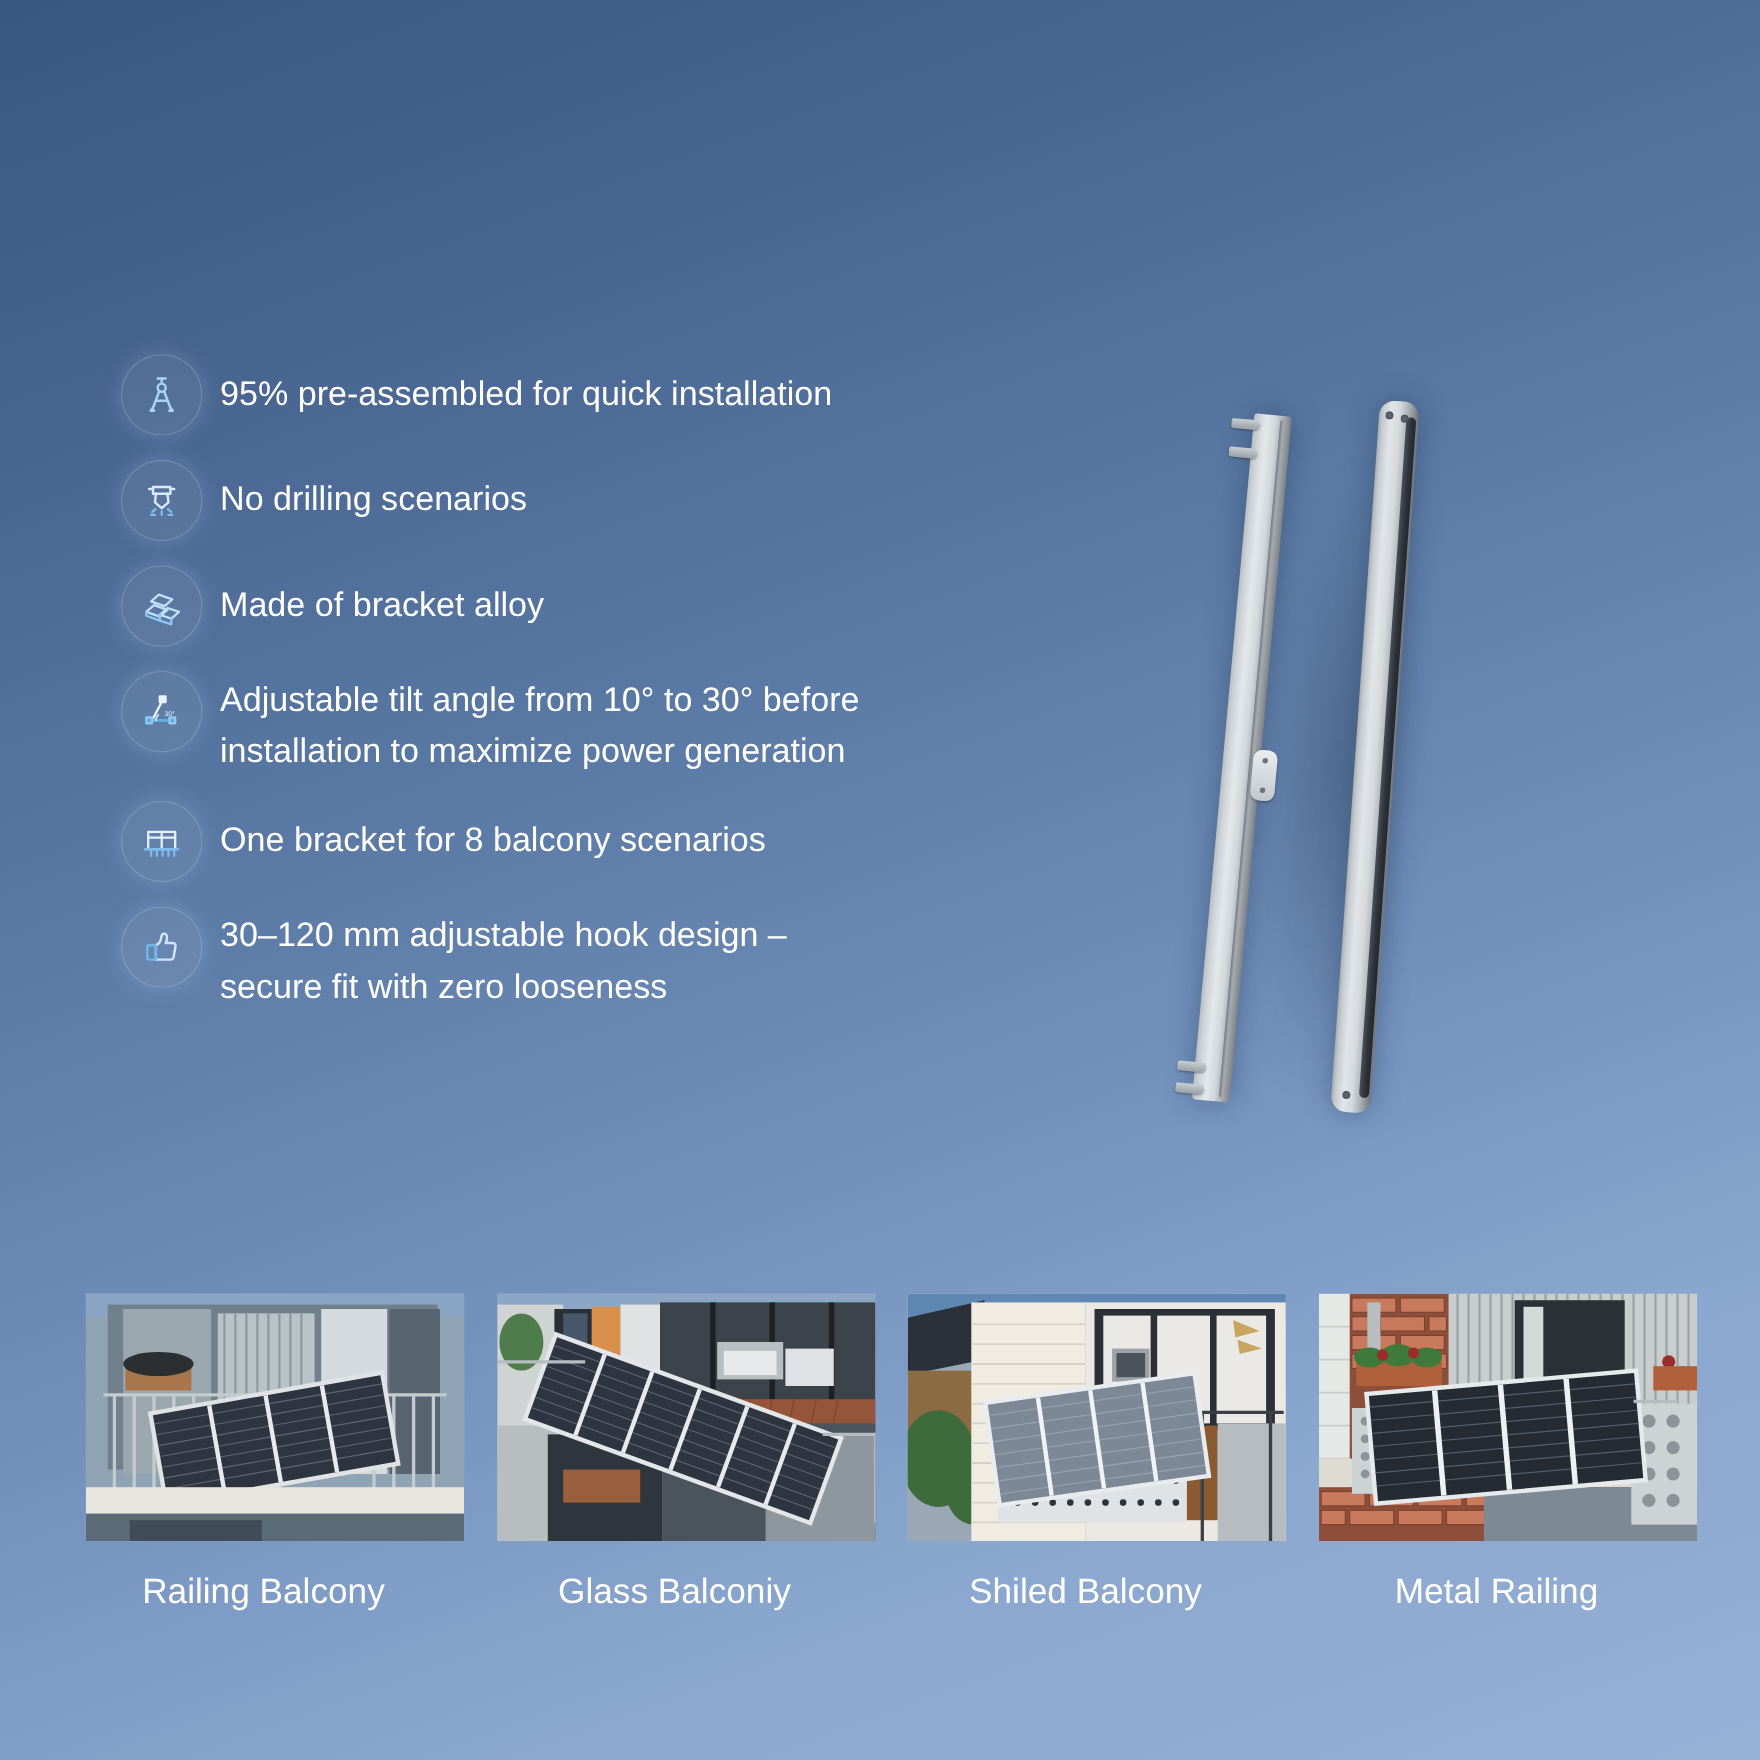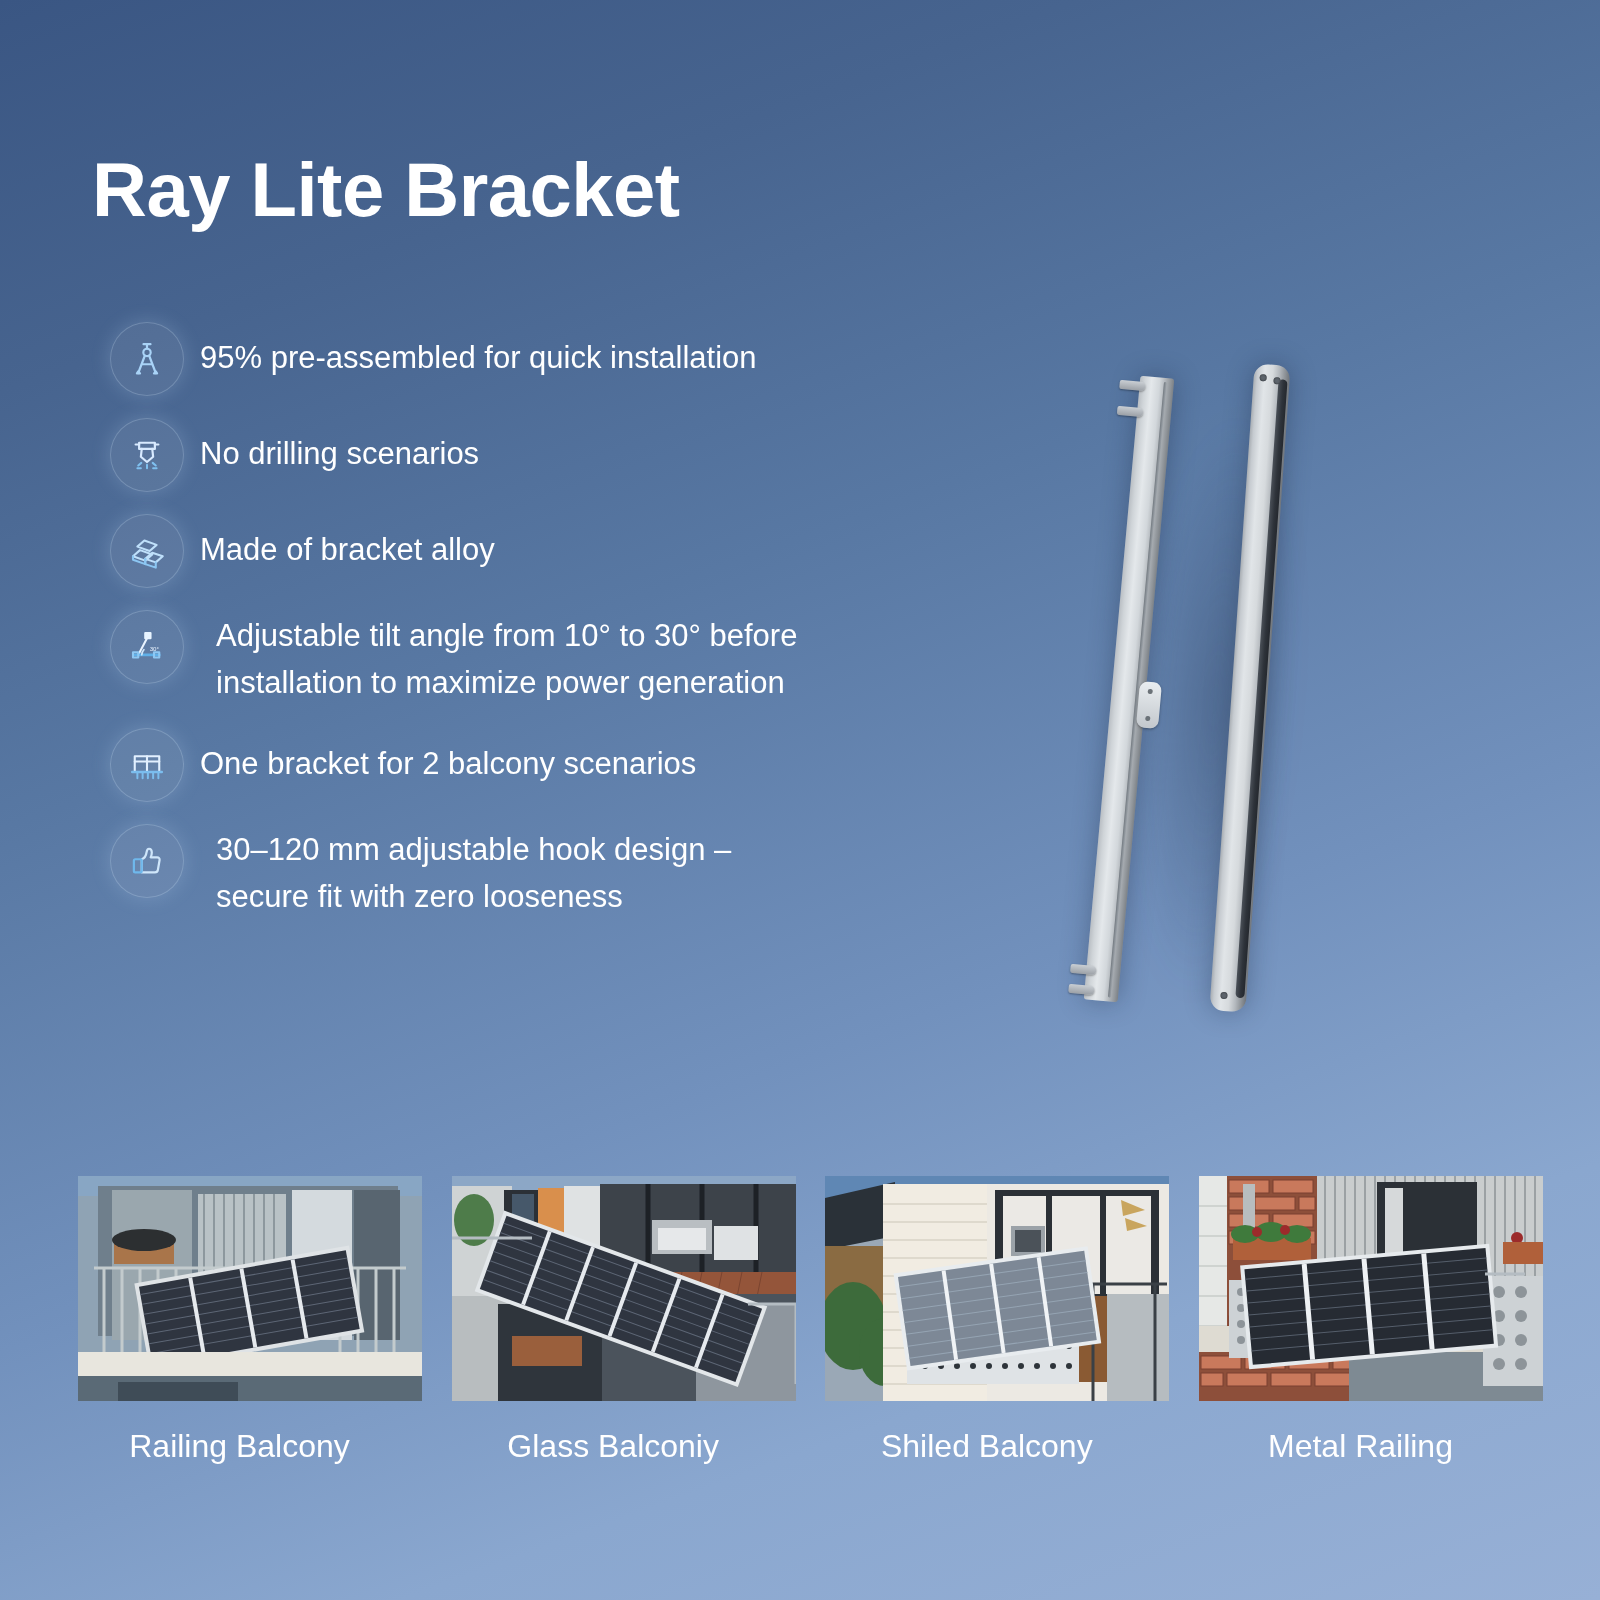--- a/index.html
+++ b/index.html
@@ -80,21 +80,21 @@
     flex: 1 1 auto;
     margin-left: 16px;
     color: #ffffff;
     font-size: 31px;
     line-height: 1.52;
     font-weight: 400;
     padding-top: 12px;
     white-space: pre-line;
   }
   .feature.two-line .feat-text { padding-top: 2px; }
-  .feature.two-line { min-height: 100px; margin-bottom: 18px; gap: 16px; }
+  .feature.two-line { min-height: 100px; margin-bottom: 18px; }
 
   
   #product {
     position: absolute;
     left: 1020px;
     top: 360px;
     width: 360px;
     height: 680px;
   }
   .rail {
@@ -222,21 +222,20 @@
     font-size: 32px;
     font-weight: 400;
     line-height: 1.1;
   }
 </style>
 </head>
 <body>
 
 <div id="page">
 
-  <div id="title">Ray Lite Bracket</div>
 
   <div id="features">
 
     <div class="feature">
       <span class="feat-icon">
         <svg viewBox="0 0 48 48" fill="none" stroke="#a9d3f7" stroke-width="2.2" stroke-linecap="round" stroke-linejoin="round">
           <path d="M24 7v5"></path>
           <path d="M20 7h8"></path>
           <circle cx="24" cy="16.5" r="4.2"></circle>
           <path d="M21.6 20 14 40"></path>
@@ -300,21 +299,21 @@
         <svg viewBox="0 0 48 48" fill="none" stroke="#e2f0ff" stroke-width="2.1" stroke-linecap="round" stroke-linejoin="round">
           <path d="M10 14h28v18H10z"></path>
           <path d="M24 14v18"></path>
           <path d="M10 20h28"></path>
           <path d="M7 32h34" stroke="#7bbdee" stroke-width="2.4"></path>
           <g stroke="#7bbdee" stroke-width="2">
             <path d="M13 32v7M19 32v7M25 32v7M31 32v7M37 32v7"></path>
           </g>
         </svg>
       </span>
-      <span class="feat-text">One bracket for 2 balcony scenarios</span>
+      <span class="feat-text">One bracket for 8 balcony scenarios</span>
     </div>
 
     <div class="feature two-line">
       <span class="feat-icon">
         <svg viewBox="0 0 48 48" fill="none" stroke="#d9ecff" stroke-width="2.2" stroke-linecap="round" stroke-linejoin="round">
           <path d="M18 22c3-1 5-4.5 5.5-8 .4-2.8 1.2-4 2.8-4 2 0 3.2 1.7 3.2 4.2 0 2-.6 4-1.3 5.6h7.4c1.9 0 3.1 1.4 2.8 3.1l-2 11.4c-.3 1.7-1.6 2.7-3.3 2.7H18z" stroke="#cfe6fa"></path>
           <rect x="9" y="22" width="9" height="15" rx="1.6" stroke="#6fb8ec"></rect>
         </svg>
       </span>
       <span class="feat-text">30–120 mm adjustable hook design –

